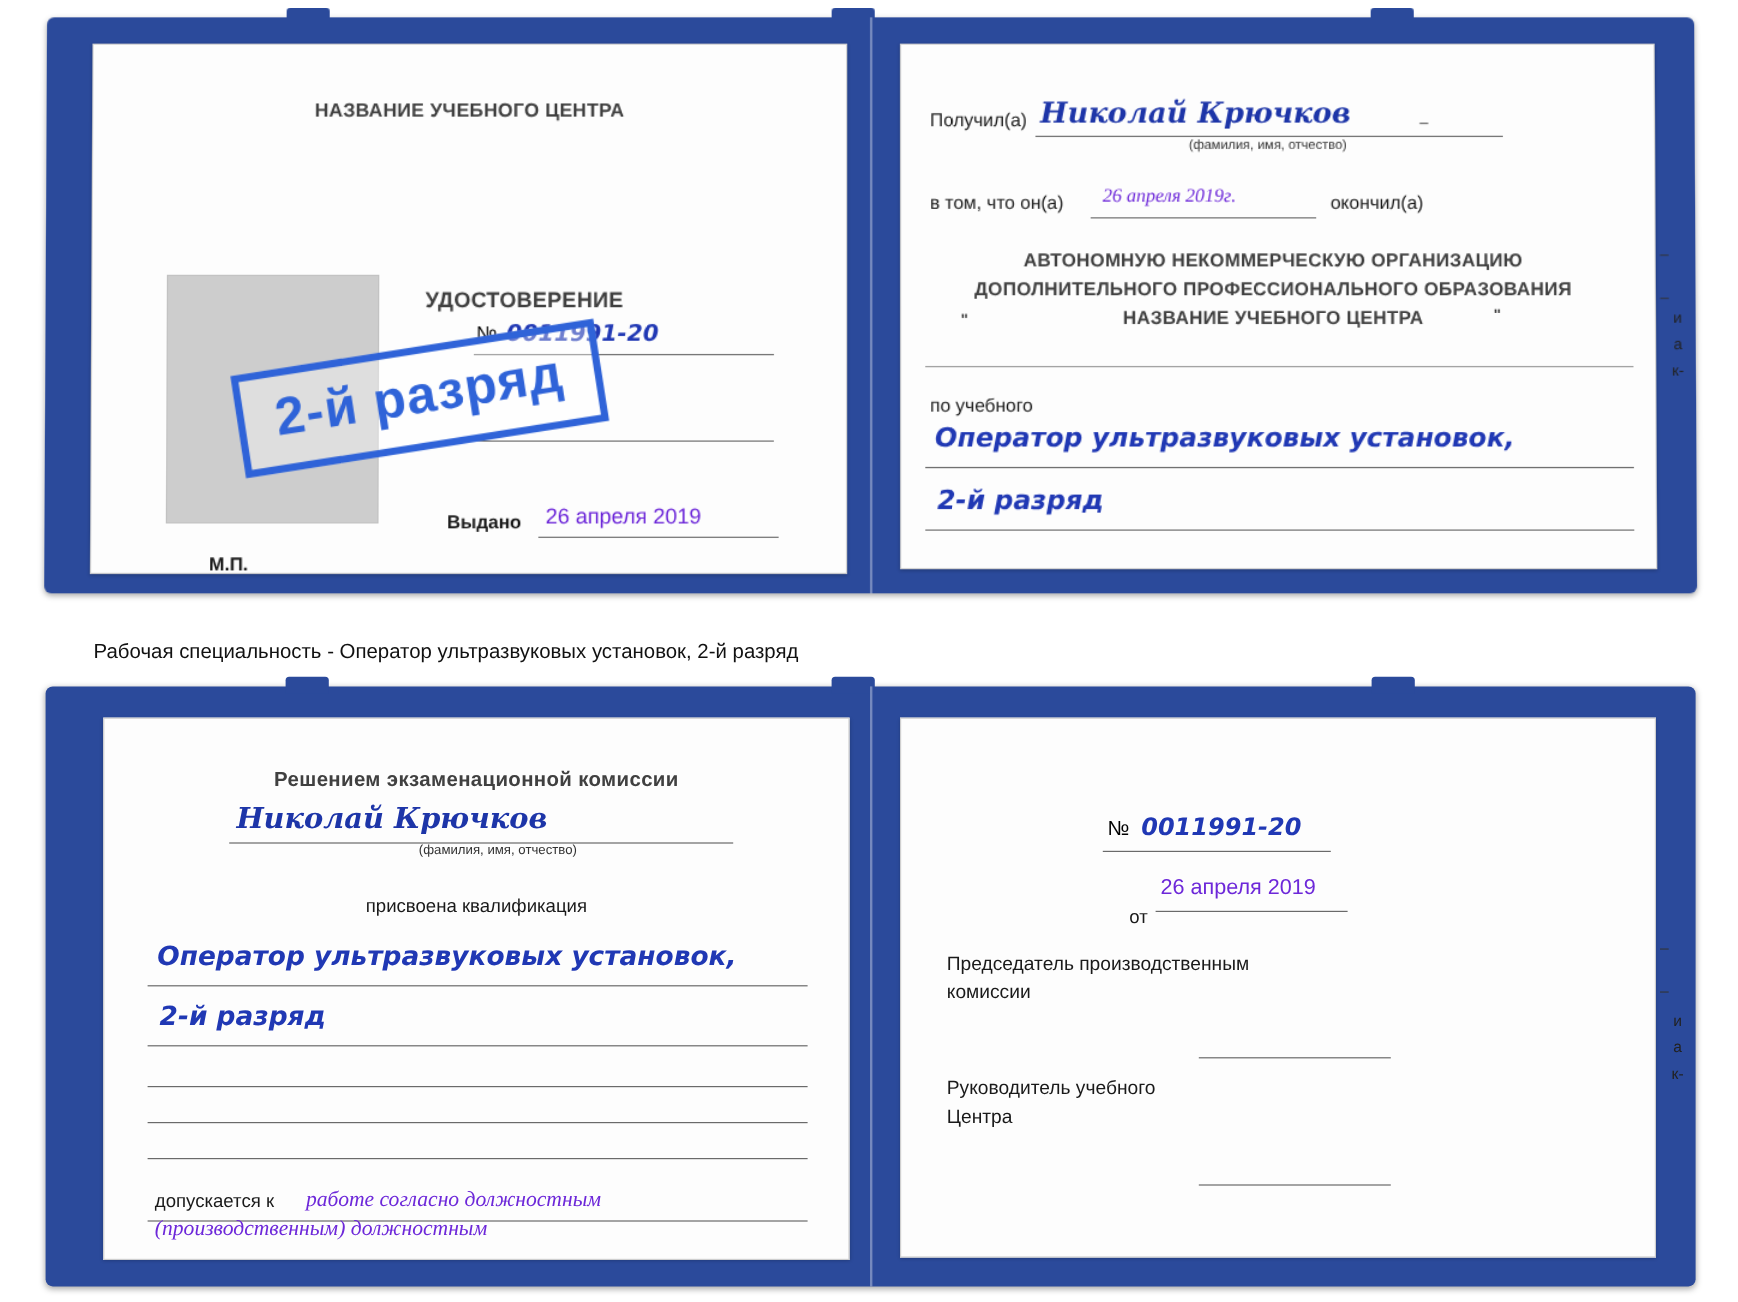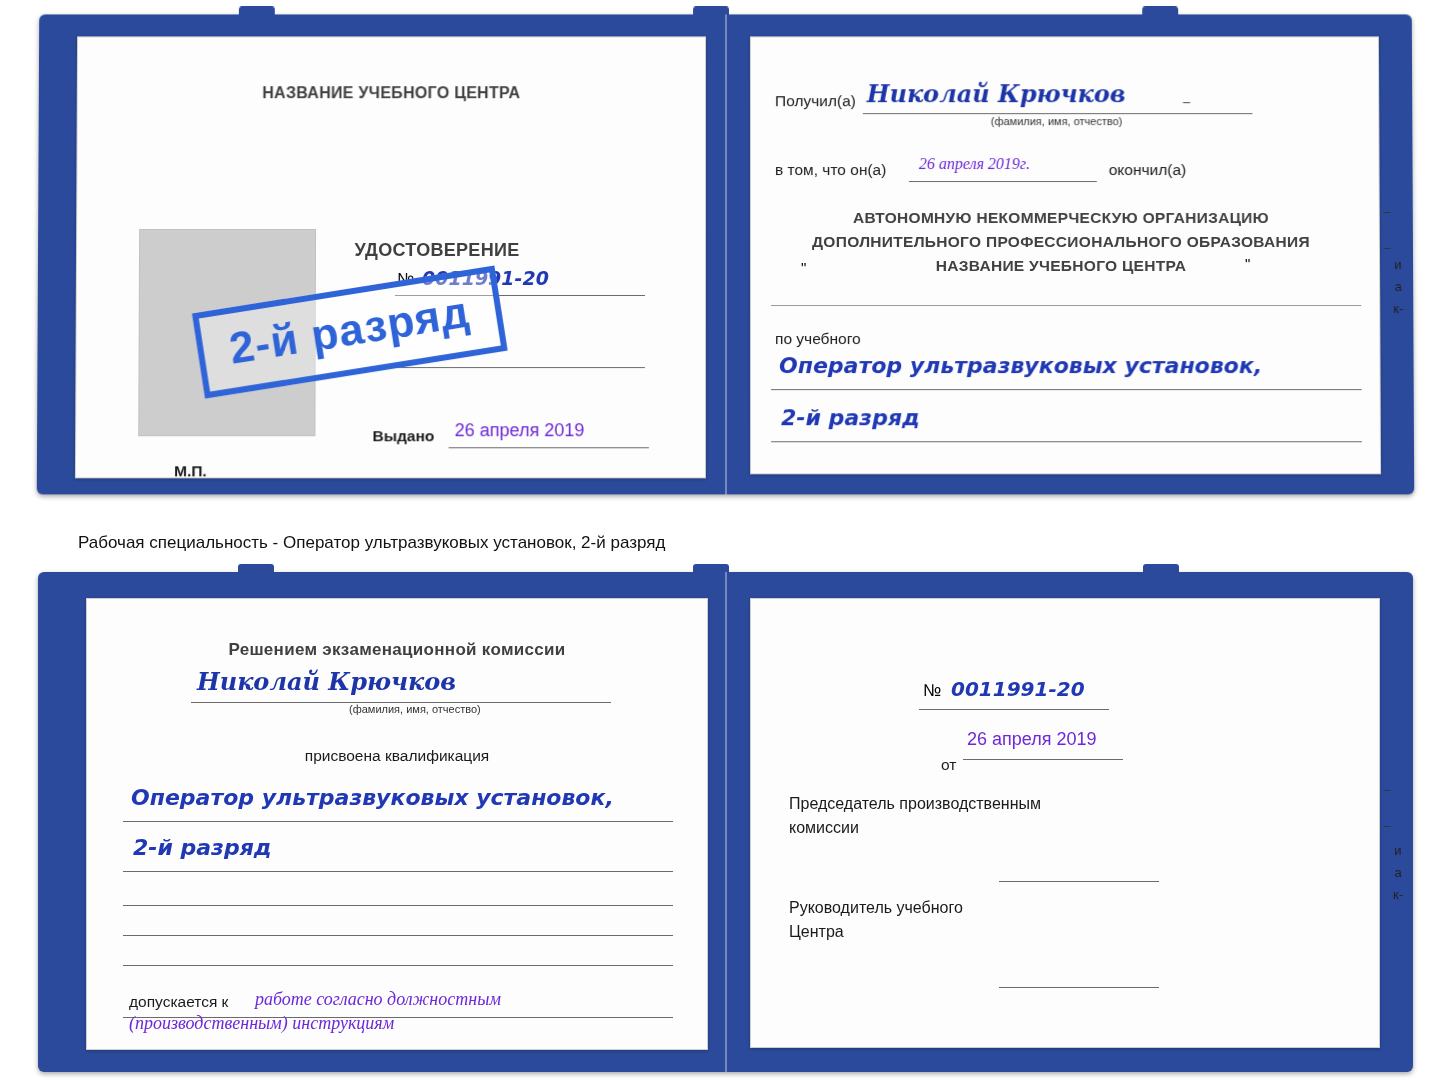--- a/index.html
+++ b/index.html
@@ -247,21 +247,21 @@
     <div class="hand-blue" style="position:absolute; left:46px; top:236px; font-size:22px;">2-й разряд</div>
     <div class="rule" style="position:absolute; left:36px; top:272px; width:550px;"></div>
 
     <div class="rule" style="position:absolute; left:36px; top:306px; width:550px;"></div>
     <div class="rule" style="position:absolute; left:36px; top:336px; width:550px;"></div>
     <div class="rule" style="position:absolute; left:36px; top:366px; width:550px;"></div>
 
     <div class="label" style="position:absolute; left:42px; top:394px;">допускается к</div>
     <div class="typed" style="position:absolute; left:168px; top:390px; font-family:'Liberation Serif', serif; font-style:italic; font-size:18px;">работе согласно должностным</div>
     <div class="rule" style="position:absolute; left:36px; top:418px; width:550px;"></div>
-    <div class="typed" style="position:absolute; left:42px; top:414px; font-family:'Liberation Serif', serif; font-style:italic; font-size:18px;">(производственным) инструкциям</div>
+    <div class="typed" style="position:absolute; left:42px; top:414px; font-family:'Liberation Serif', serif; font-style:italic; font-size:18px;">(производственным) должностным</div>
   </div>
 
   <div class="page right">
 
     <div style="position:absolute; left:172px; top:82px; font-size:17px;">№</div>
     <div class="hand-blue" style="position:absolute; left:200px; top:78px; font-size:20px;">0011991-20</div>
     <div class="rule" style="position:absolute; left:168px; top:110px; width:190px;"></div>
 
     <div class="label" style="position:absolute; left:190px; top:136px;margin-top:21px;">от</div>
     <div class="typed" style="position:absolute; left:216px; top:130px; font-size:18px;">26 апреля 2019</div>

